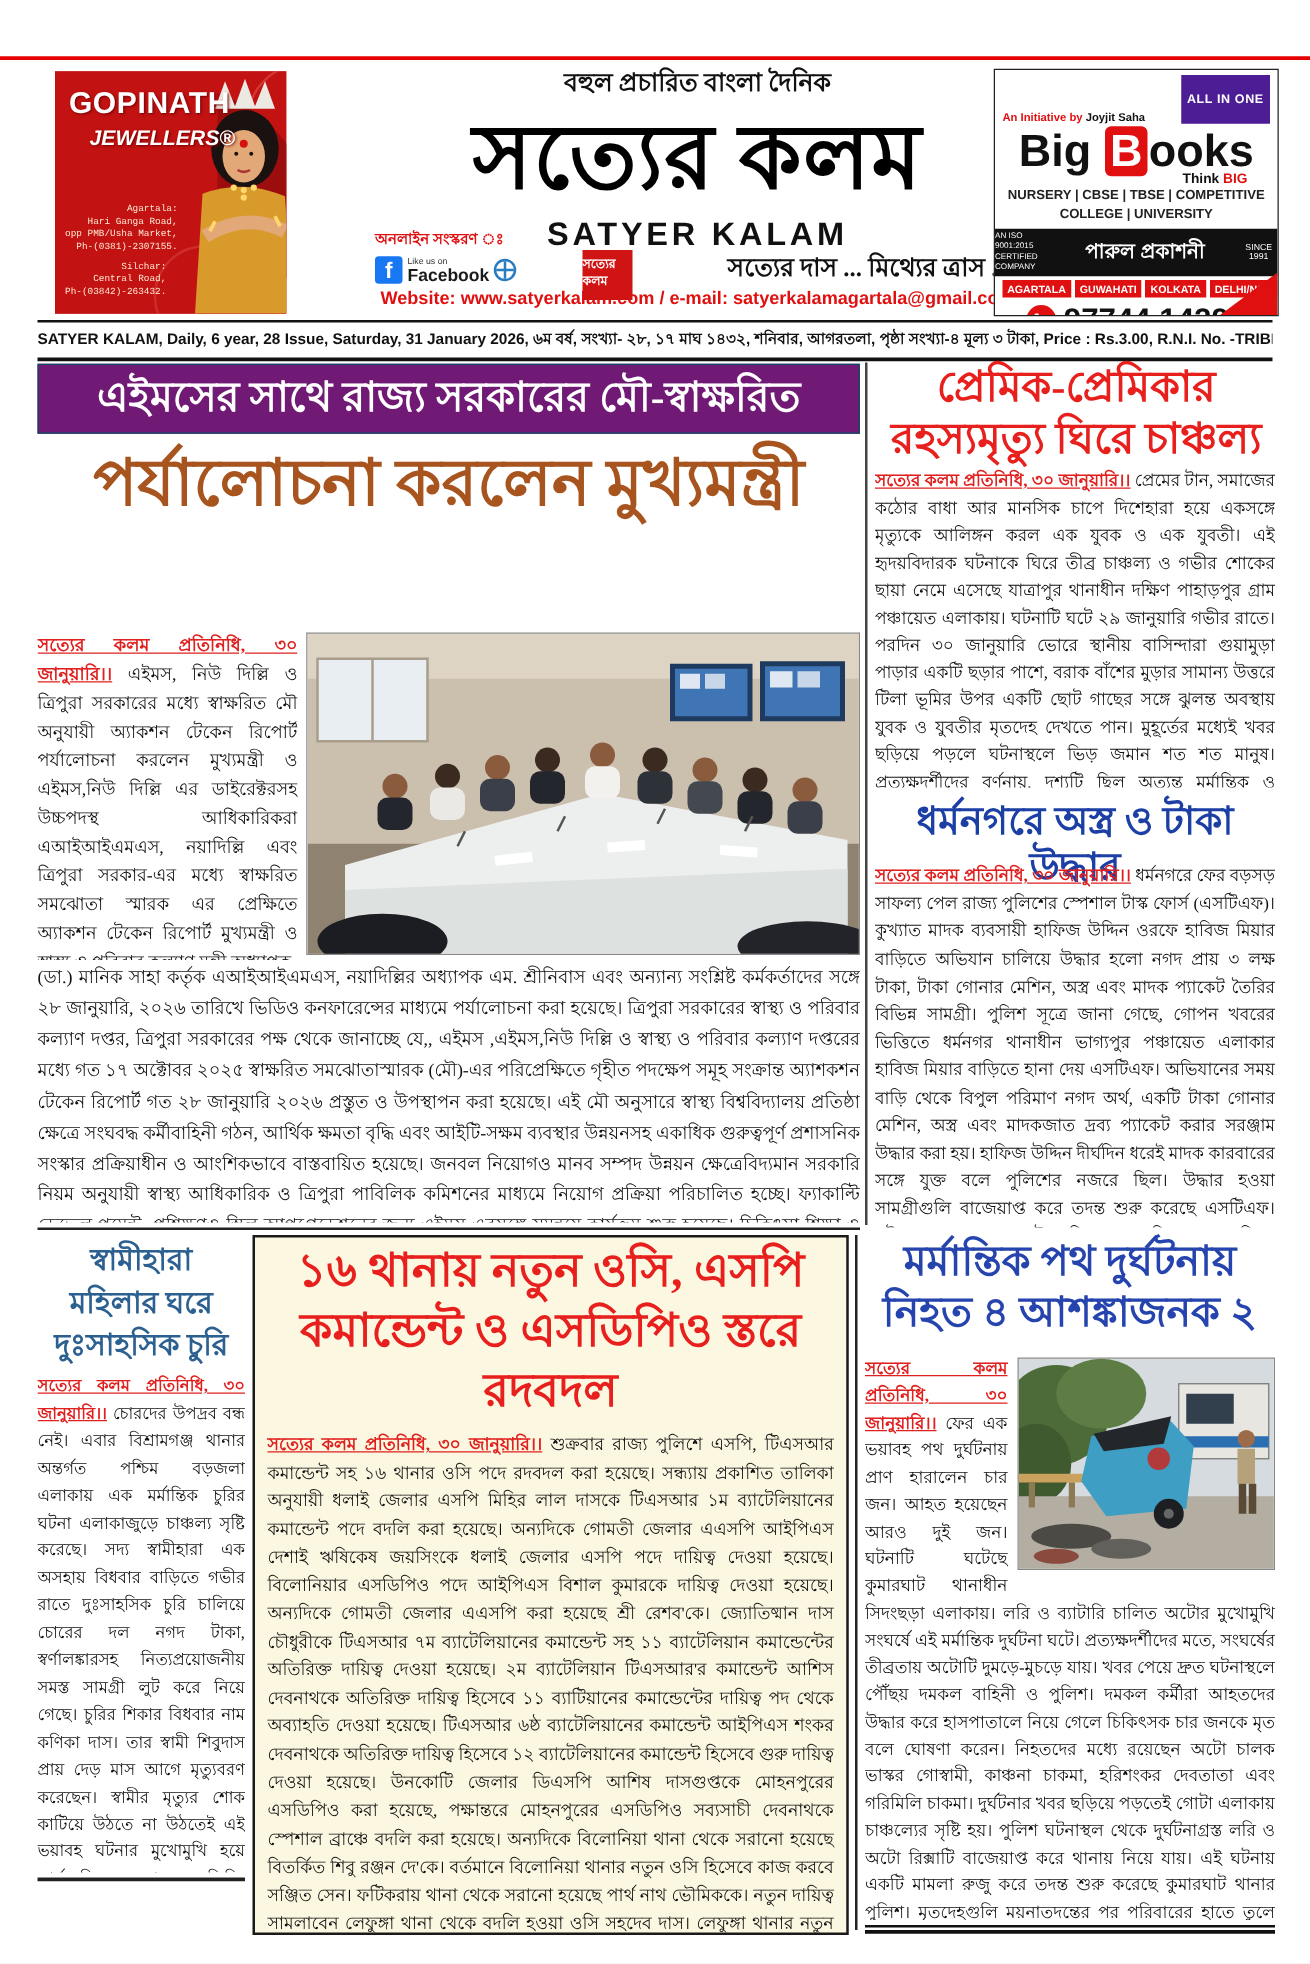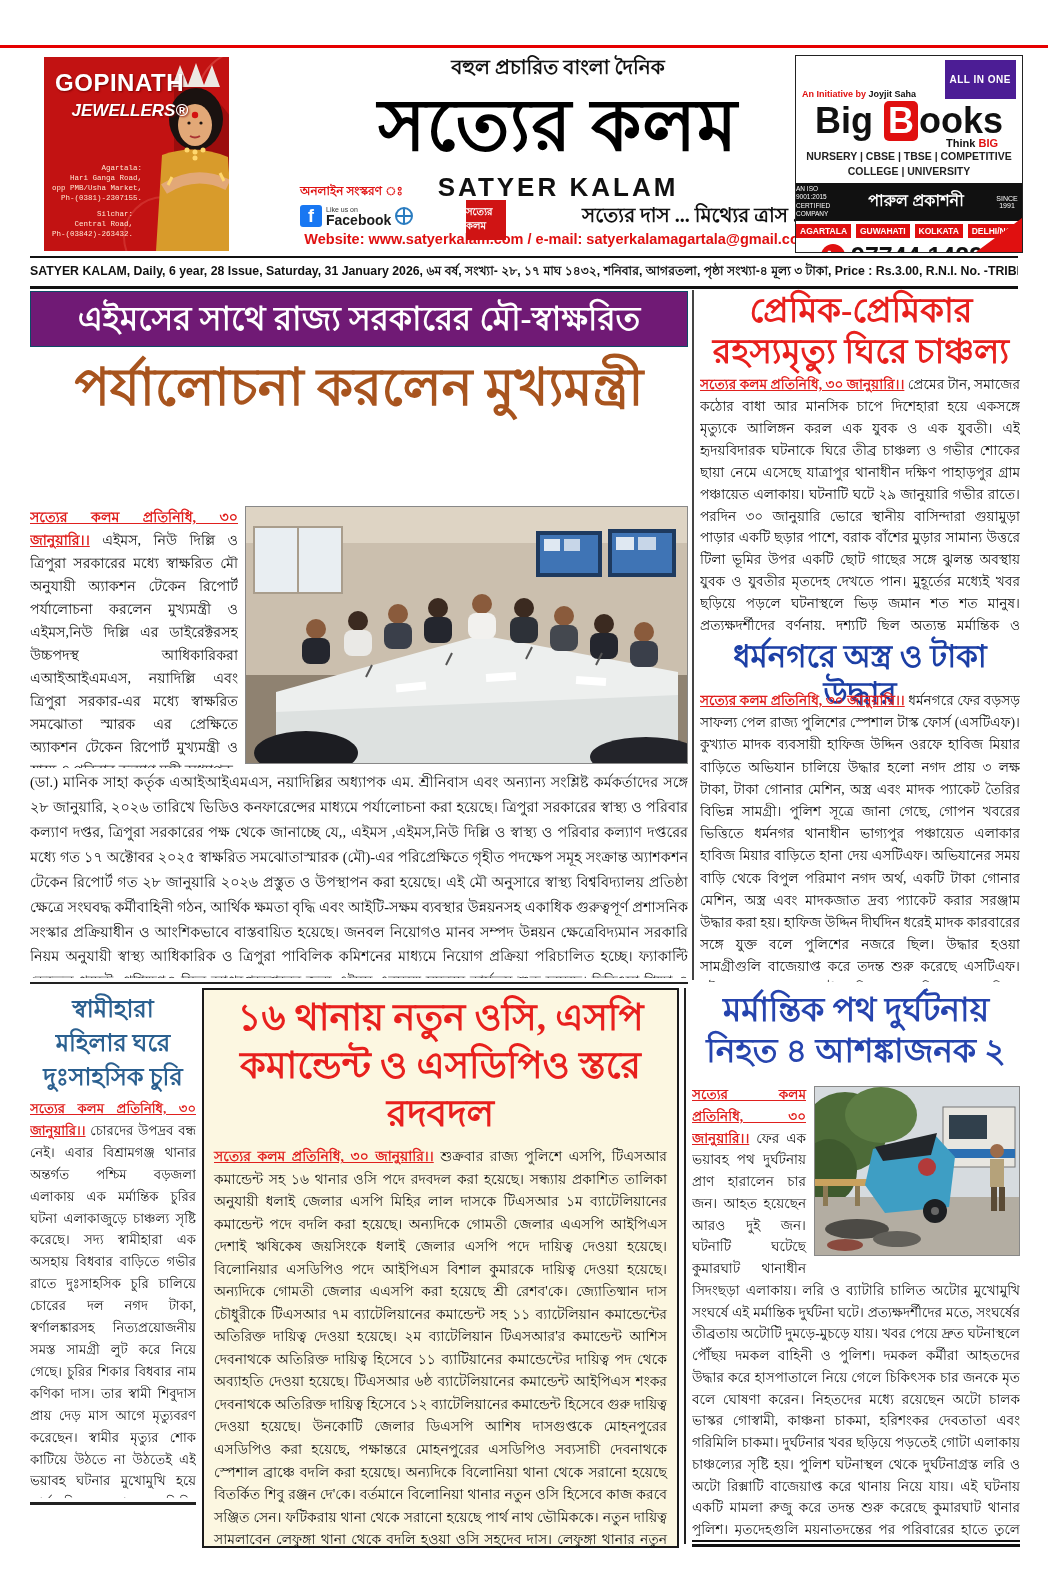--- a/index.html
+++ b/index.html
@@ -49,21 +49,21 @@
   .bb-allinone{background:#4c1d95;color:#fff;font-size:10px;font-weight:bold;padding:14px 5px;letter-spacing:.5px;}
   .bb-brand{text-align:center;font-weight:bold;font-size:36px;line-height:40px;color:#111;margin-top:2px;}
   .bb-bbox{display:inline-block;background:#e01010;color:#fff;border-radius:5px;padding:0 4px;margin:0 1px;}
   .bb-think{text-align:right;font-size:11px;font-weight:bold;padding-right:24px;color:#111;margin-top:-4px;}
   .bb-think .red{color:#e01010;}
   .bb-line{text-align:center;font-size:10.5px;font-weight:bold;color:#222;line-height:15px;}
   .bb-strip{display:flex;align-items:center;background:#111;color:#fff;margin-top:4px;padding:2px 0;gap:4px;}
   .bb-iso{font-size:6.5px;width:44px;line-height:1.3;}
   .bb-pub{flex:1;text-align:center;font-size:16px;font-weight:bold;}
   .bb-since{font-size:7px;width:30px;text-align:center;}
-  .bb-cities{display:flex;gap:3px;justify-content:space-between;margin-top:3px;}
+  .bb-cities{display:flex;gap:3px;justify-content:flex-end;margin-top:3px;}
   .bb-city{background:#e01010;color:#fff;font-size:8.5px;font-weight:bold;padding:2px 4px;}
   .bb-phone{display:flex;align-items:center;justify-content:center;gap:6px;margin-top:4px;font-size:25px;font-weight:bold;color:#111;}
   .phone-icon{display:inline-flex;width:24px;height:24px;border-radius:50%;background:#e01010;align-items:center;justify-content:center;}
   .bb-corner{position:absolute;right:0;bottom:0;width:0;height:0;border-left:46px solid transparent;border-bottom:34px solid #e01010;}
 
   
   .dateline{position:absolute;left:30px;top:256px;width:988px;border-top:2px solid #111;border-bottom:3px solid #111;
             font-family:"Liberation Sans",sans-serif;font-size:12.3px;font-weight:bold;color:#111;
             text-align:center;padding:4px 0;white-space:nowrap;overflow:hidden;}
 

